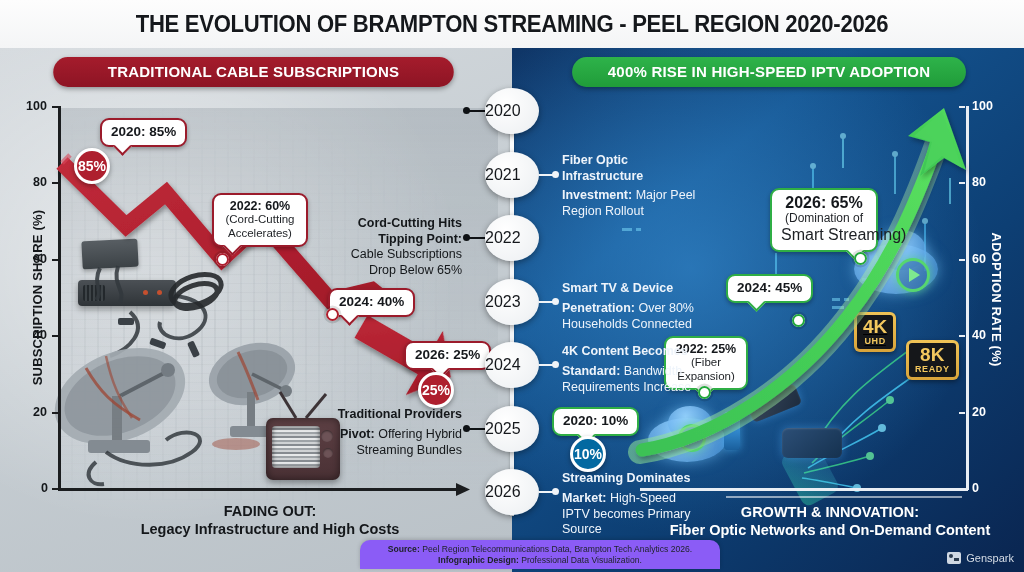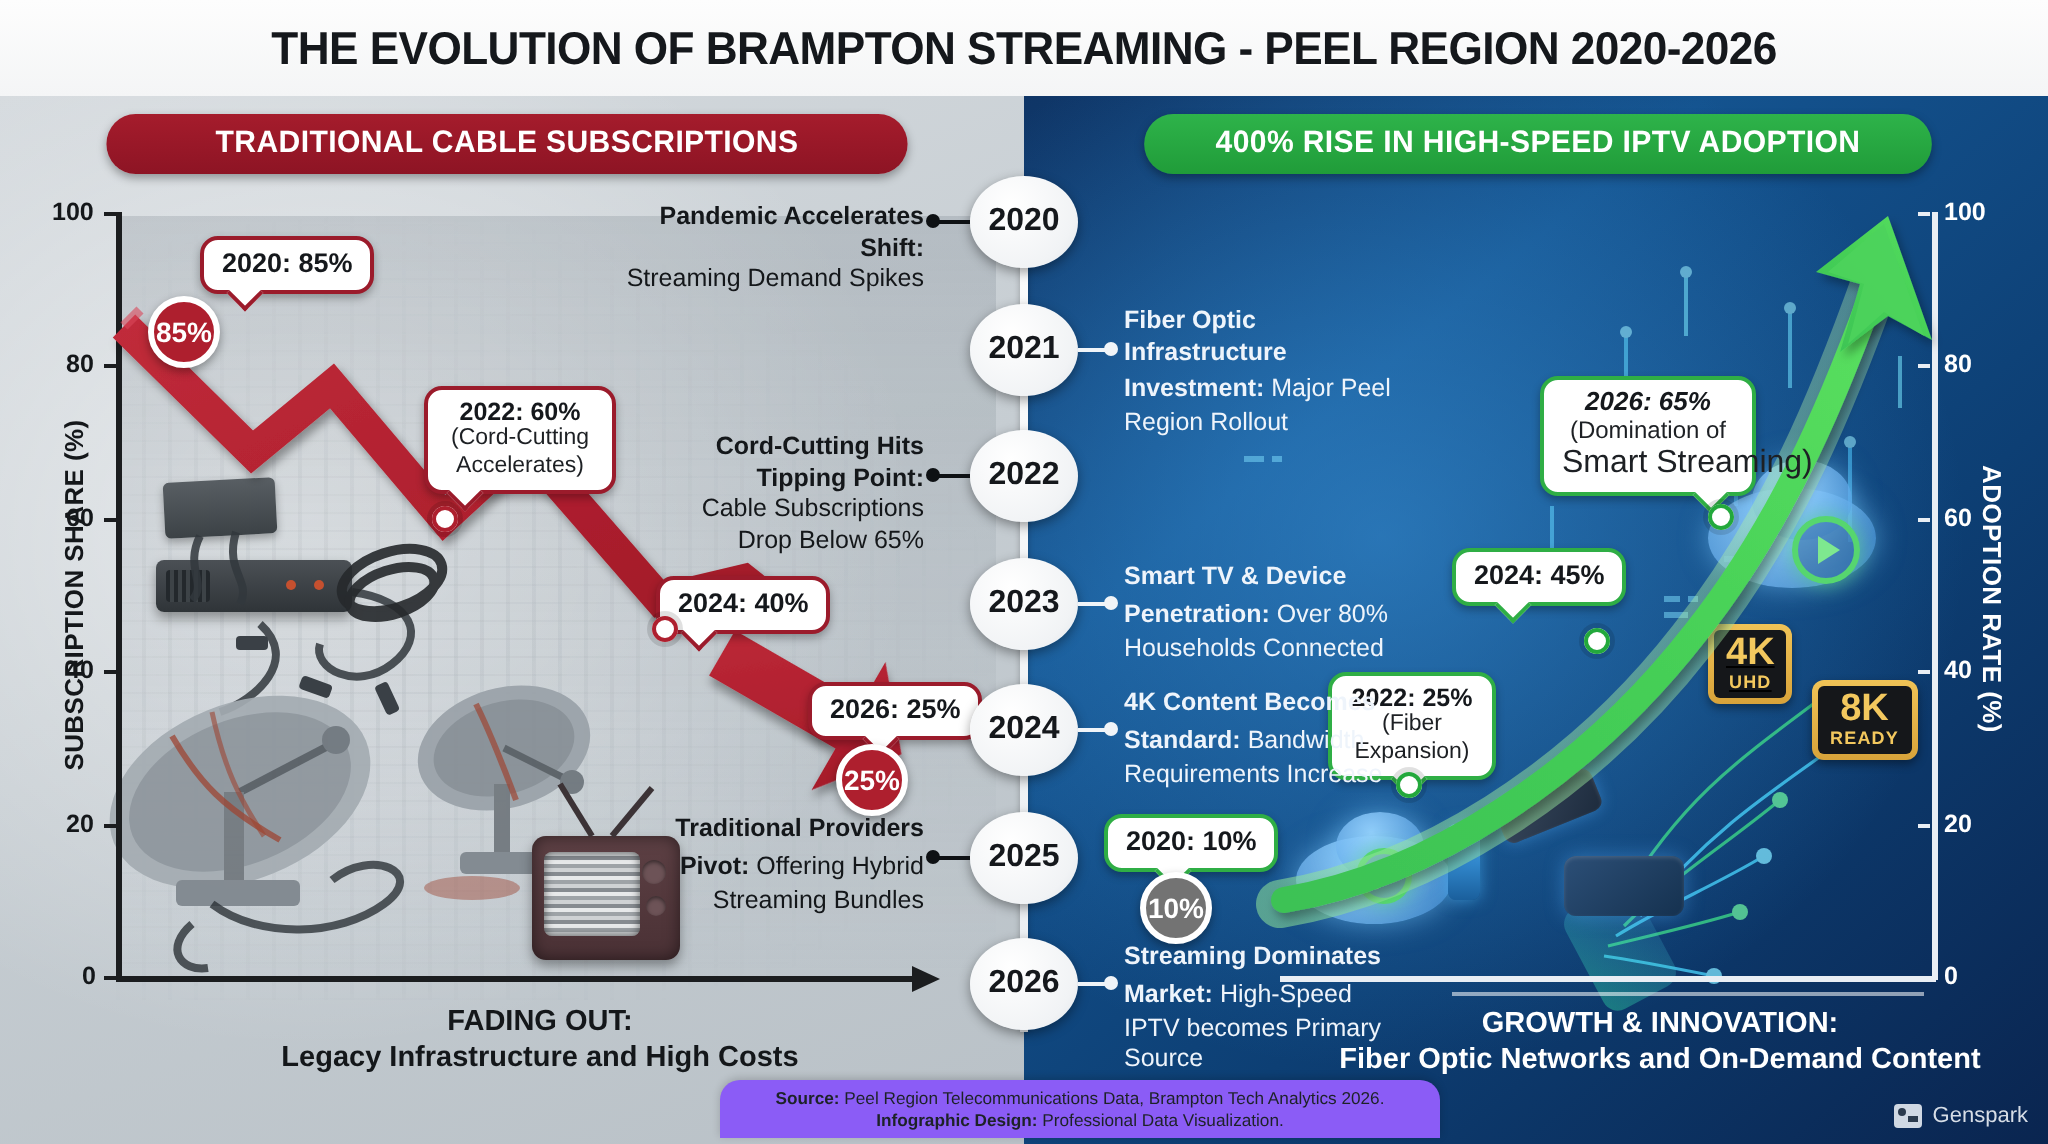--- a/index.html
+++ b/index.html
@@ -111,41 +111,41 @@
   .callout.red .tail{ border-right:2.4px solid #9b1b2b; border-bottom:2.4px solid #9b1b2b; }
   .callout.green .tail{ border-right:2.4px solid #2fae45; border-bottom:2.4px solid #2fae45; }
 
   
   .disc{
     position:absolute; border-radius:50%; display:flex; align-items:center; justify-content:center;
     color:#fff; font-weight:bold; font-size:14px; border:3px solid #fff;
     box-shadow:0 2px 5px rgba(0,0,0,.35);
   }
   .disc.red{ background:#ae1f2e; }
-  .disc.green{ background:#737373; }
+  .disc.green{ background:#0369a1; }
 
   
   .dot{
     position:absolute; width:13px; height:13px; border-radius:50%;
     background:#ffffff; box-shadow:0 0 0 2.5px rgba(0,0,0,.12);
   }
   .dot.red{ outline:2.5px solid #ae1f2e; outline-offset:-2.5px; }
   .dot.green{ outline:2.5px solid #23a83c; outline-offset:-2.5px; }
 
   
   .tl-spine{
     position:absolute; left:510px; top:96px; width:4px; height:420px;
     background:linear-gradient(180deg,#fdfdfd,#e9edf1);
     box-shadow:0 0 3px rgba(0,0,0,.25);
   }
   .tl-node{
     position:absolute; width:54px; height:46px; border-radius:50%;
     background:radial-gradient(circle at 38% 32%,#ffffff 0%,#f1f3f5 70%,#dfe4e9 100%);
-    display:flex; align-items:center; justify-content:center;
-    font-size:16px; font-weight:bold; color:#15181c;
+    display:flex; align-items:center; justify-content:flex-start;
+    font-size:16px; font-weight:normal; color:#15181c;
     box-shadow:0 2px 6px rgba(0,0,0,.38);
   }
   .tl-connector{ position:absolute; height:2px; background:#0e1114; }
   .tl-connector.r{ background:#f0f4f8; }
   .tl-bullet{ position:absolute; width:7px; height:7px; border-radius:50%; background:#0e1114; }
   .tl-bullet.r{ background:#f0f4f8; }
 
   
   .tl-text{ position:absolute; line-height:1.25; }
   .tl-text.left{ text-align:right; color:#14171a; }
@@ -519,21 +519,21 @@
 
     <path d="M640,452 C712,440 790,392 846,320 C892,262 918,196 938,140" stroke="url(#grnSoft)" stroke-width="24" fill="none" stroke-linecap="round"></path>
 
     <path d="M642,450 C714,438 792,388 848,316 C894,258 920,192 940,136" stroke="url(#grnGrad)" stroke-width="13" fill="none" stroke-linecap="round" filter="url(#grnShadow)"></path>
 
     <polygon points="944,108 966,170 944,158 920,176 930,142 908,136" fill="url(#grnGrad)" filter="url(#grnShadow)"></polygon>
     <polygon points="942,112 962,168 942,156 924,172 932,142 914,136" fill="#4dd35c" opacity=".9"></polygon>
   </svg>
 
   <div class="callout green" style="left:770px; top:188px; width:108px;">
-    <div class="hd" style="font-size:13px;font-style:italic;">2026: 65%</div>
+    <div class="hd" style="font-size:16px;">2026: 65%</div>
     <div class="sub" style="font-size:12px;">(Domination of</div>
     <div class="sub" style="font-size:16px;">Smart Streaming)</div>
     <div class="tail" style="right:14px; bottom:-8px;"></div>
   </div>
   <div class="dot green" style="left:854px; top:252px;"></div>
 
   <div class="callout green" style="left:726px; top:274px;">
     <div class="hd">2024: 45%</div>
     <div class="tail" style="left:22px; bottom:-8px;"></div>
   </div>
@@ -588,24 +588,20 @@
 
   <div class="tl-connector r" style="left:539px; top:174px; width:16px;"></div>
   <div class="tl-bullet r" style="left:552px; top:171px;"></div>
   <div class="tl-connector r" style="left:539px; top:301px; width:16px;"></div>
   <div class="tl-bullet r" style="left:552px; top:298px;"></div>
   <div class="tl-connector r" style="left:539px; top:364px; width:16px;"></div>
   <div class="tl-bullet r" style="left:552px; top:361px;"></div>
   <div class="tl-connector r" style="left:539px; top:491px; width:16px;"></div>
   <div class="tl-bullet r" style="left:552px; top:488px;"></div>
 
-  <div class="tl-text left" style="left:300px; top:101px; width:162px;">
-    <div class="b">Pandemic Accelerates Shift:</div>
-    <div class="n">Streaming Demand Spikes</div>
-  </div>
 
   <div class="tl-text left" style="left:296px; top:216px; width:166px;">
     <div class="b">Cord-Cutting Hits</div>
     <div class="b">Tipping Point:</div>
     <div class="n">Cable Subscriptions</div>
     <div class="n">Drop Below 65%</div>
   </div>
 
   <div class="tl-text left" style="left:296px; top:407px; width:166px;">
     <div class="b">Traditional Providers</div>

